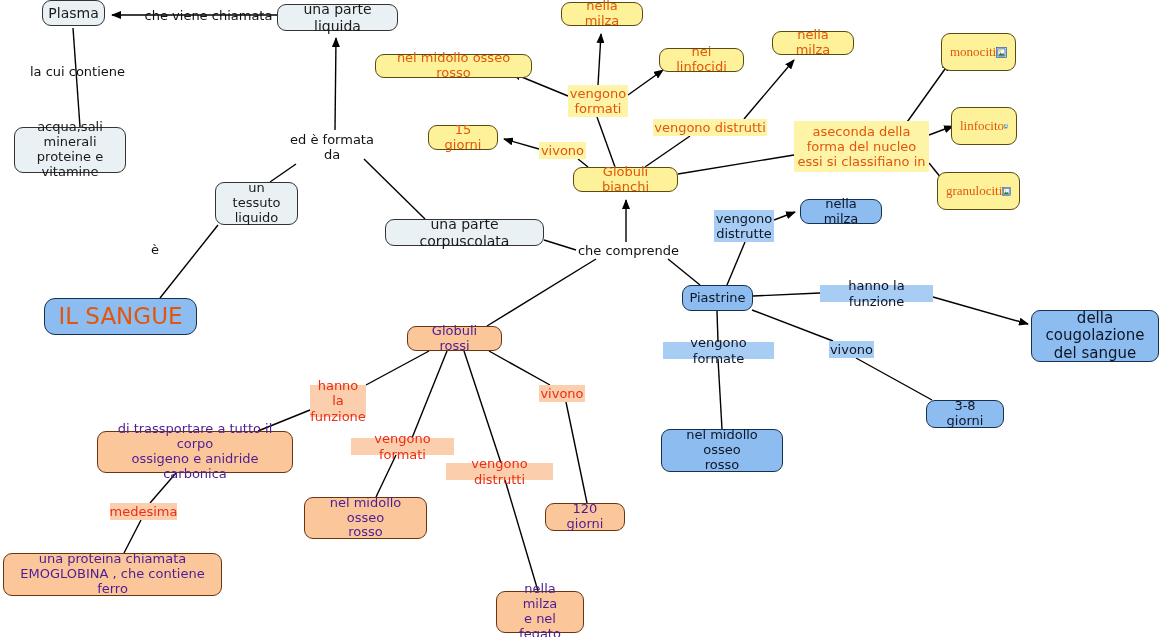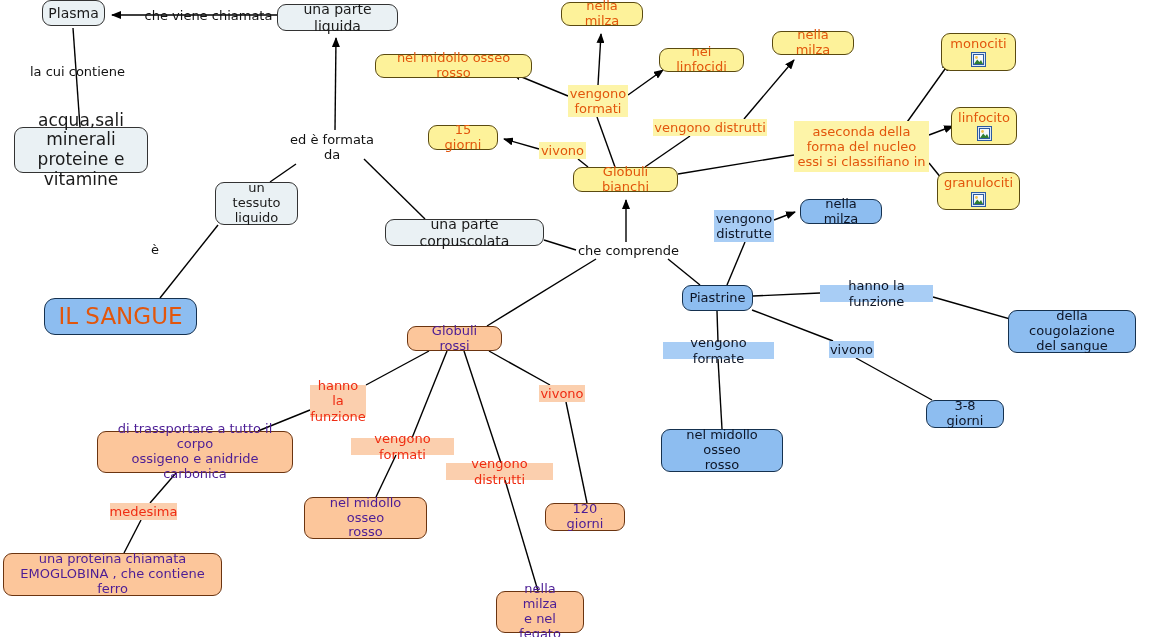--- a/index.html
+++ b/index.html
@@ -89,24 +89,25 @@
   }
   .label.blue {
     background: #a8cdf5;
     color: #0d1526;
   }
   .node-img-icon {
     display: block;
     margin: 1px auto 0 auto;
   }
   .node.withicon {
-    flex-direction: column;
+    flex-direction: row;
     justify-content: center;
     padding-top: 2px;
     padding-bottom: 2px;
+    font-family: Liberation Serif, serif;
   }
 </style>
 </head>
 <body>
 
 <div id="canvas">
   <svg id="edges" viewBox="0 0 1161 637">
     <defs>
       <marker id="arrowhead" markerWidth="10" markerHeight="8" refX="9" refY="4" orient="auto" markerUnits="userSpaceOnUse">
         <path d="M0,0 L10,4 L0,8 Z" fill="#000000"></path>
@@ -150,21 +151,21 @@
         <polyline points="753,296 820,293" fill="none" stroke="#000000" stroke-width="1.4"></polyline>
         <polyline points="933,297 1028,324" fill="none" stroke="#000000" stroke-width="1.4" marker-end="url(#arrowhead)"></polyline>
         <polyline points="717,311 718,342" fill="none" stroke="#000000" stroke-width="1.4"></polyline>
         <polyline points="718,359 722,429" fill="none" stroke="#000000" stroke-width="1.4"></polyline>
         <polyline points="752,310 833,341" fill="none" stroke="#000000" stroke-width="1.4"></polyline>
         <polyline points="856,358 932,400" fill="none" stroke="#000000" stroke-width="1.4"></polyline>
       </g>
   </svg>
   <div id="node-layer">
       <div class="node gray" style="left: 42px; top: 0; width: 63px; height: 26px; font-size: 14px;"><span>Plasma</span></div>
-      <div class="node gray" style="left: 14px; top: 127px; width: 134px; height: 46px; font-size: 17px;"><span>acqua,sali minerali
+      <div class="node gray" style="left: 14px; top: 127px; width: 112px; height: 46px; font-size: 13px;"><span>acqua,sali minerali
 proteine e vitamine</span></div>
       <div class="node gray" style="left: 277px; top: 4px; width: 121px; height: 27px; font-size: 14px;"><span>una parte liquida</span></div>
       <div class="node gray" style="left: 215px; top: 182px; width: 83px; height: 43px; font-size: 13px;"><span>un tessuto
 liquido</span></div>
       <div class="node gray" style="left: 385px; top: 219px; width: 159px; height: 27px; font-size: 14px;"><span>una parte corpuscolata</span></div>
       <div class="node title" style="left: 44px; top: 298px; width: 153px; height: 37px; font-size: 23px;"><span>IL SANGUE</span></div>
       <div class="node yellow" style="left: 573px; top: 167px; width: 105px; height: 25px; font-size: 13px;"><span>Globuli bianchi</span></div>
       <div class="node yellow" style="left: 561px; top: 2px; width: 82px; height: 24px; font-size: 13px;"><span>nella milza</span></div>
       <div class="node yellow" style="left: 375px; top: 54px; width: 157px; height: 24px; font-size: 13px;"><span>nel midollo osseo rosso</span></div>
       <div class="node yellow" style="left: 659px; top: 48px; width: 85px; height: 24px; font-size: 13px;"><span>nei linfocidi</span></div>
@@ -193,21 +194,21 @@
 ossigeno e anidride carbonica</span></div>
       <div class="node orange" style="left: 3px; top: 553px; width: 219px; height: 43px; font-size: 13px;"><span>una proteina chiamata
 EMOGLOBINA , che contiene ferro</span></div>
       <div class="node orange" style="left: 304px; top: 497px; width: 123px; height: 42px; font-size: 13px;"><span>nel midollo osseo
 rosso</span></div>
       <div class="node orange" style="left: 496px; top: 591px; width: 88px; height: 42px; font-size: 13px;"><span>nella milza
 e nel fegato</span></div>
       <div class="node orange" style="left: 545px; top: 503px; width: 80px; height: 28px; font-size: 13px;"><span>120 giorni</span></div>
       <div class="node blue" style="left: 682px; top: 285px; width: 71px; height: 26px; font-size: 13px;"><span>Piastrine</span></div>
       <div class="node blue" style="left: 800px; top: 199px; width: 82px; height: 25px; font-size: 13px;"><span>nella milza</span></div>
-      <div class="node blue" style="left: 1008px; top: 310px; width: 128px; height: 43px; font-size: 13px;"><span>della cougolazione
+      <div class="node blue" style="left: 1031px; top: 310px; width: 128px; height: 52px; font-size: 15px;"><span>della cougolazione
 del sangue</span></div>
       <div class="node blue" style="left: 926px; top: 400px; width: 78px; height: 28px; font-size: 13px;"><span>3-8 giorni</span></div>
       <div class="node blue" style="left: 661px; top: 429px; width: 122px; height: 43px; font-size: 13px;"><span>nel midollo osseo
 rosso</span></div>
     </div>
   <div id="label-layer">
       <div class="label plain" style="left: 140px; top: 7px; width: 137px; height: 17px; font-size: 13px;">che viene chiamata</div>
       <div class="label plain" style="left: 26px; top: 63px; width: 103px; height: 17px; font-size: 13px;">la cui contiene</div>
       <div class="label plain" style="left: 287px; top: 130px; width: 90px; height: 34px; font-size: 13px;">ed è formata
 da</div>

